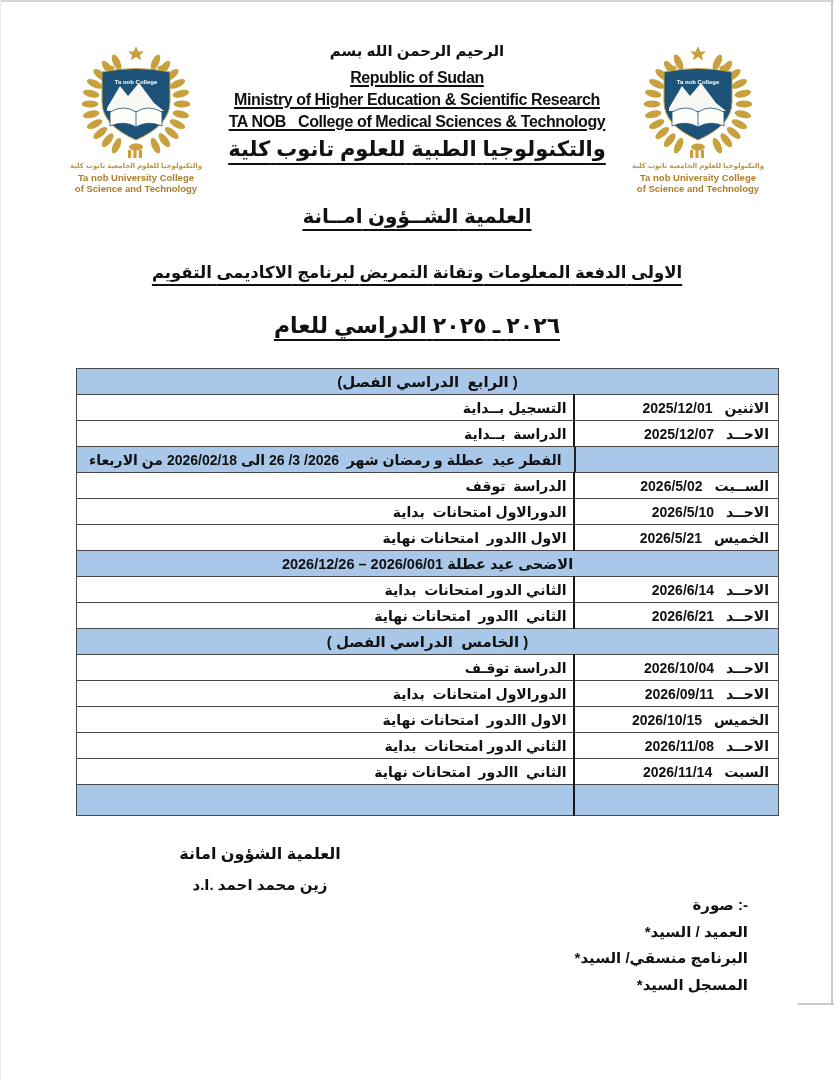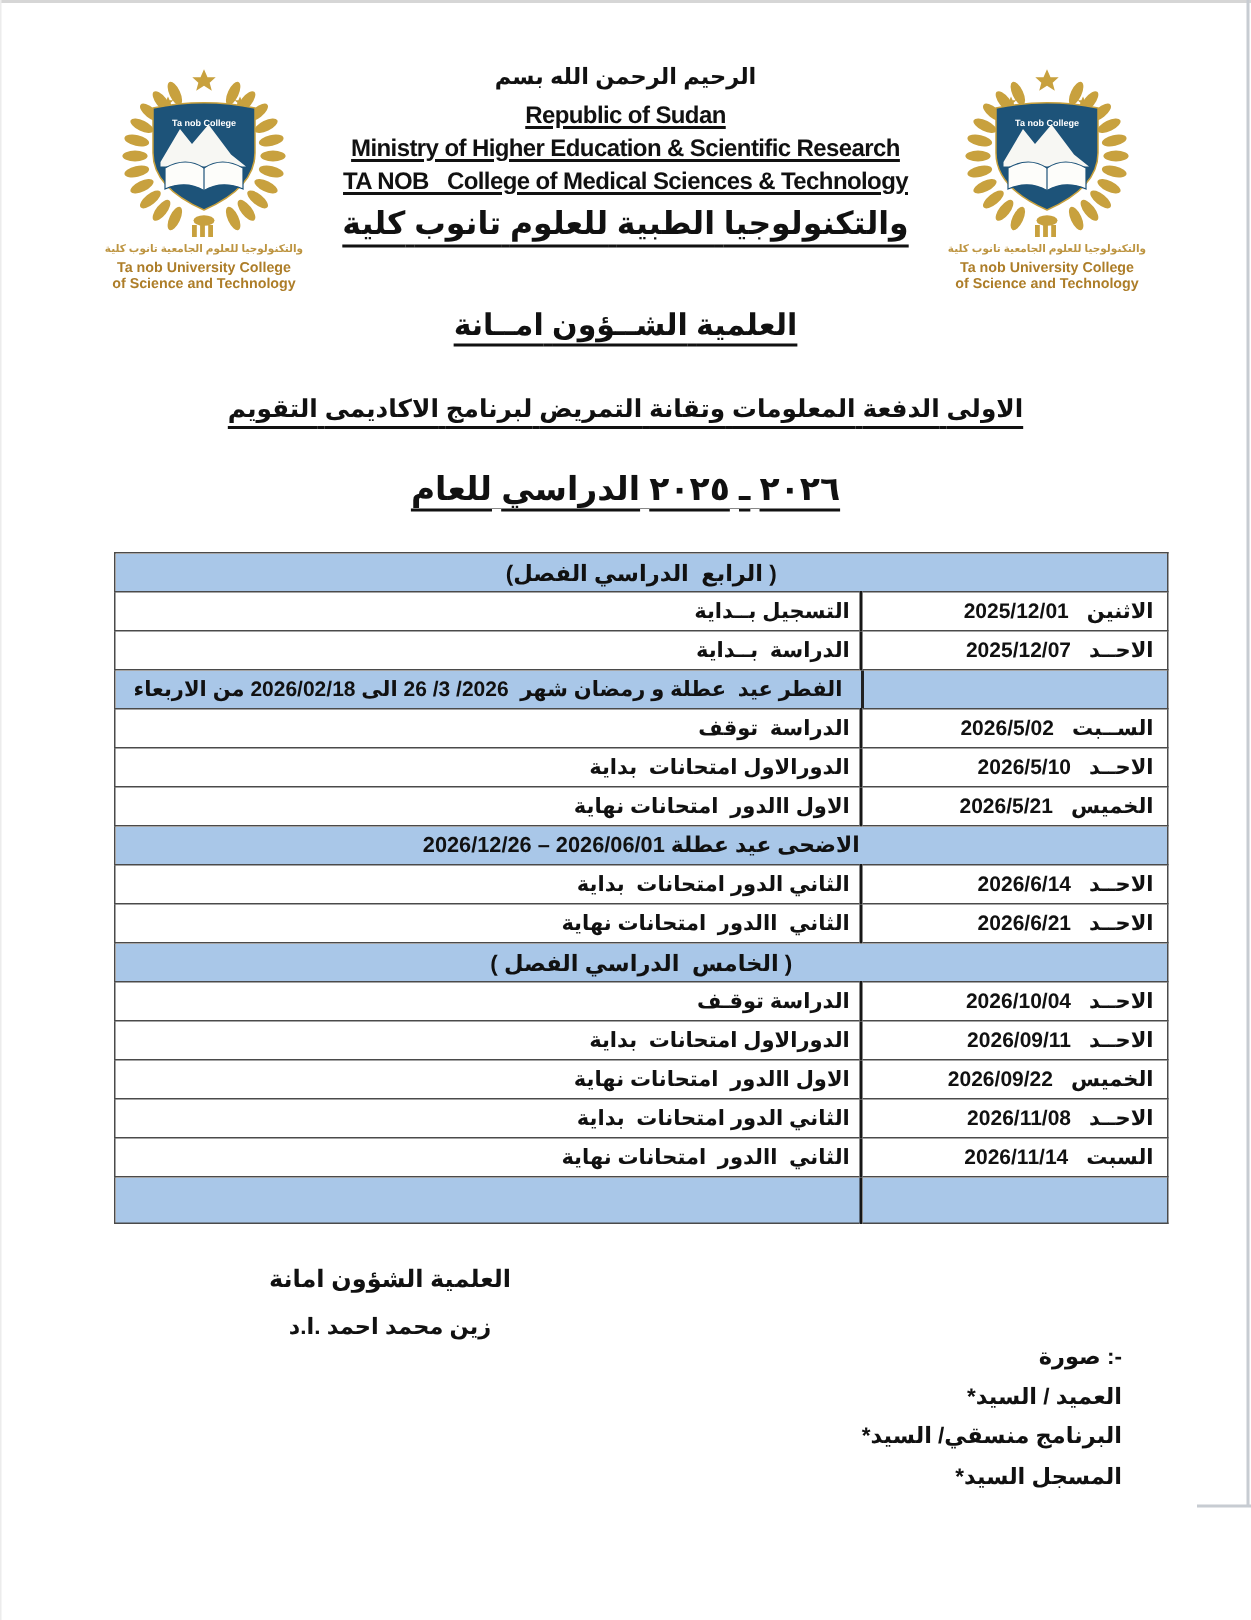--- a/index.html
+++ b/index.html
@@ -185,21 +185,21 @@
       <tr class="ev">
         <td class="event">توقـف ‎الدراسة</td>
         <td class="dd"><span class="date">2026/10/04</span><span class="day">الاحــد</span></td>
       </tr>
       <tr class="ev">
         <td class="event">بداية ‎ ‎امتحانات ‎الدورالاول</td>
         <td class="dd"><span class="date">2026/09/11</span><span class="day">الاحــد</span></td>
       </tr>
       <tr class="ev">
         <td class="event">نهاية ‎امتحانات ‎ ‎االدور ‎الاول</td>
-        <td class="dd"><span class="date">2026/09/22</span><span class="day">الخميس</span></td>
+        <td class="dd"><span class="date">2026/10/15</span><span class="day">الخميس</span></td>
       </tr>
       <tr class="ev">
         <td class="event">بداية ‎ ‎امتحانات ‎الدور ‎الثاني</td>
         <td class="dd"><span class="date">2026/11/08</span><span class="day">الاحــد</span></td>
       </tr>
       <tr class="ev">
         <td class="event">نهاية ‎امتحانات ‎ ‎االدور ‎ ‎الثاني</td>
         <td class="dd"><span class="date">2026/11/14</span><span class="day">السبت</span></td>
       </tr>
       <tr class="empty-row">

